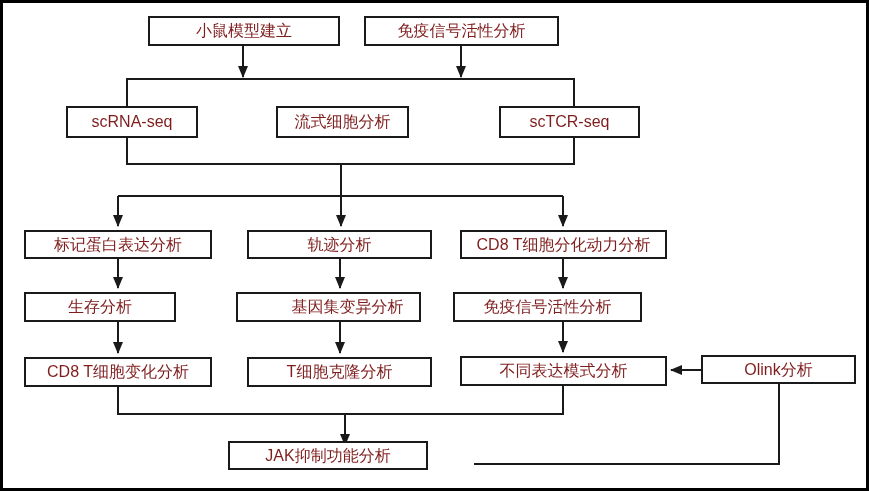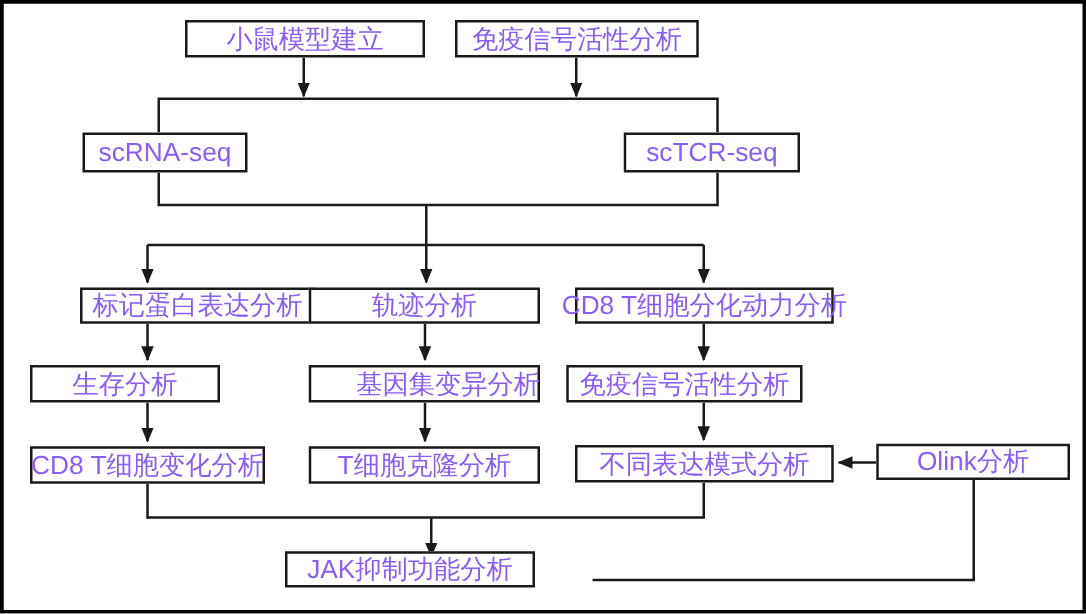--- a/index.html
+++ b/index.html
@@ -38,22 +38,22 @@
     position: absolute;
     box-sizing: border-box;
     background: #ffffff;
     border: 2px solid #1a1a1a;
     display: flex;
     align-items: center;
     justify-content: center;
     z-index: 10;
   }
   .node .label {
-    font-size: 21px;
-    color: #8b5cf6;
+    font-size: 16px;
+    color: #7f1d1d;
     white-space: nowrap;
     line-height: 1;
   }
 </style>
 </head>
 <body>
 
 <div class="canvas">
 
   <svg class="connector-layer" width="869" height="491" viewBox="0 0 869 491">
@@ -95,38 +95,41 @@
   <div class="node" style="left:148px; top:16px; width:192px; height:30px;">
     <span class="label">小鼠模型建立</span>
   </div>
   <div class="node" style="left:364px; top:16px; width:195px; height:30px;">
     <span class="label">免疫信号活性分析</span>
   </div>
 
   <div class="node" style="left:66px; top:106px; width:132px; height:32px;">
     <span class="label">scRNA-seq</span>
   </div>
+  <div class="node" style="left:276px; top:106px; width:133px; height:32px;">
+    <span class="label">流式细胞分析</span>
+  </div>
   <div class="node" style="left:499px; top:106px; width:141px; height:32px;">
     <span class="label">scTCR-seq</span>
   </div>
 
-  <div class="node" style="left:24px; top:230px; width:188px; height:29px;margin-left:40px;">
+  <div class="node" style="left:24px; top:230px; width:188px; height:29px;">
     <span class="label">标记蛋白表达分析</span>
   </div>
   <div class="node" style="left:247px; top:230px; width:185px; height:29px;">
     <span class="label">轨迹分析</span>
   </div>
   <div class="node" style="left:460px; top:230px; width:207px; height:29px;">
     <span class="label">CD8 T细胞分化动力分析</span>
   </div>
 
   <div class="node" style="left:24px; top:292px; width:152px; height:30px;">
     <span class="label">生存分析</span>
   </div>
-  <div class="node" style="left:247px; top:292px; width:185px; height:30px;padding-left:38px;">
+  <div class="node" style="left:236px; top:292px; width:185px; height:30px;padding-left:38px;">
     <span class="label">基因集变异分析</span>
   </div>
   <div class="node" style="left:453px; top:292px; width:189px; height:30px;">
     <span class="label">免疫信号活性分析</span>
   </div>
 
   <div class="node" style="left:24px; top:357px; width:188px; height:30px;">
     <span class="label">CD8 T细胞变化分析</span>
   </div>
   <div class="node" style="left:247px; top:357px; width:185px; height:30px;">

